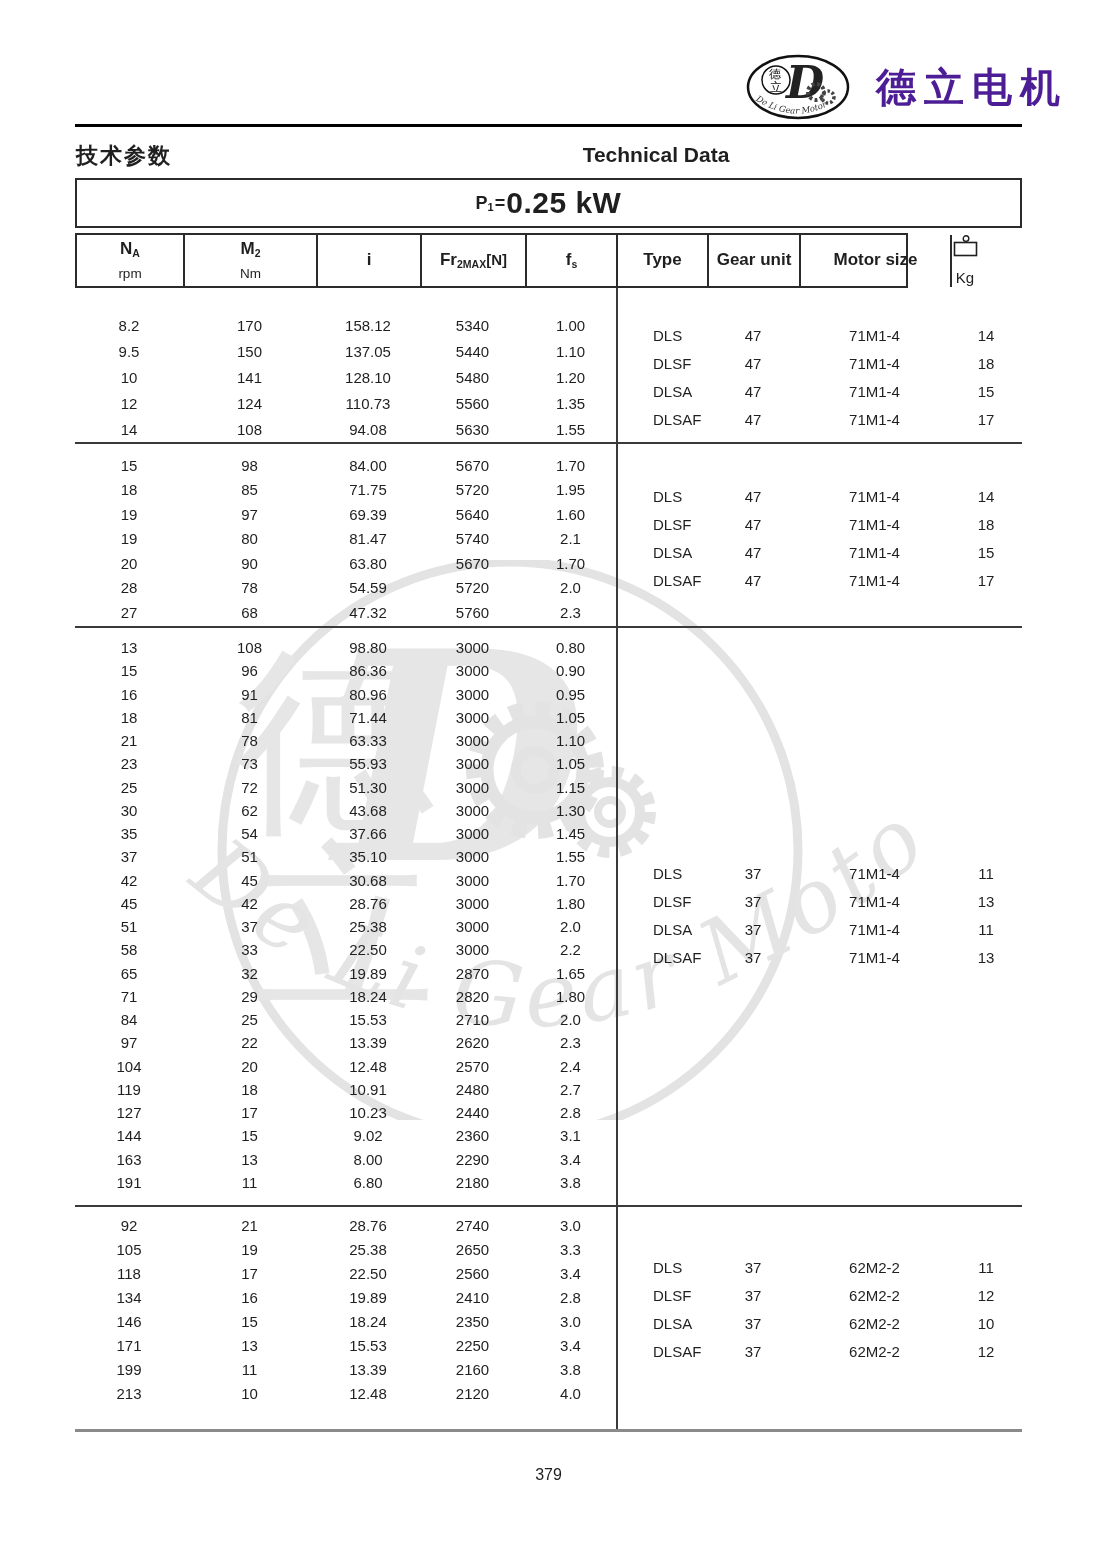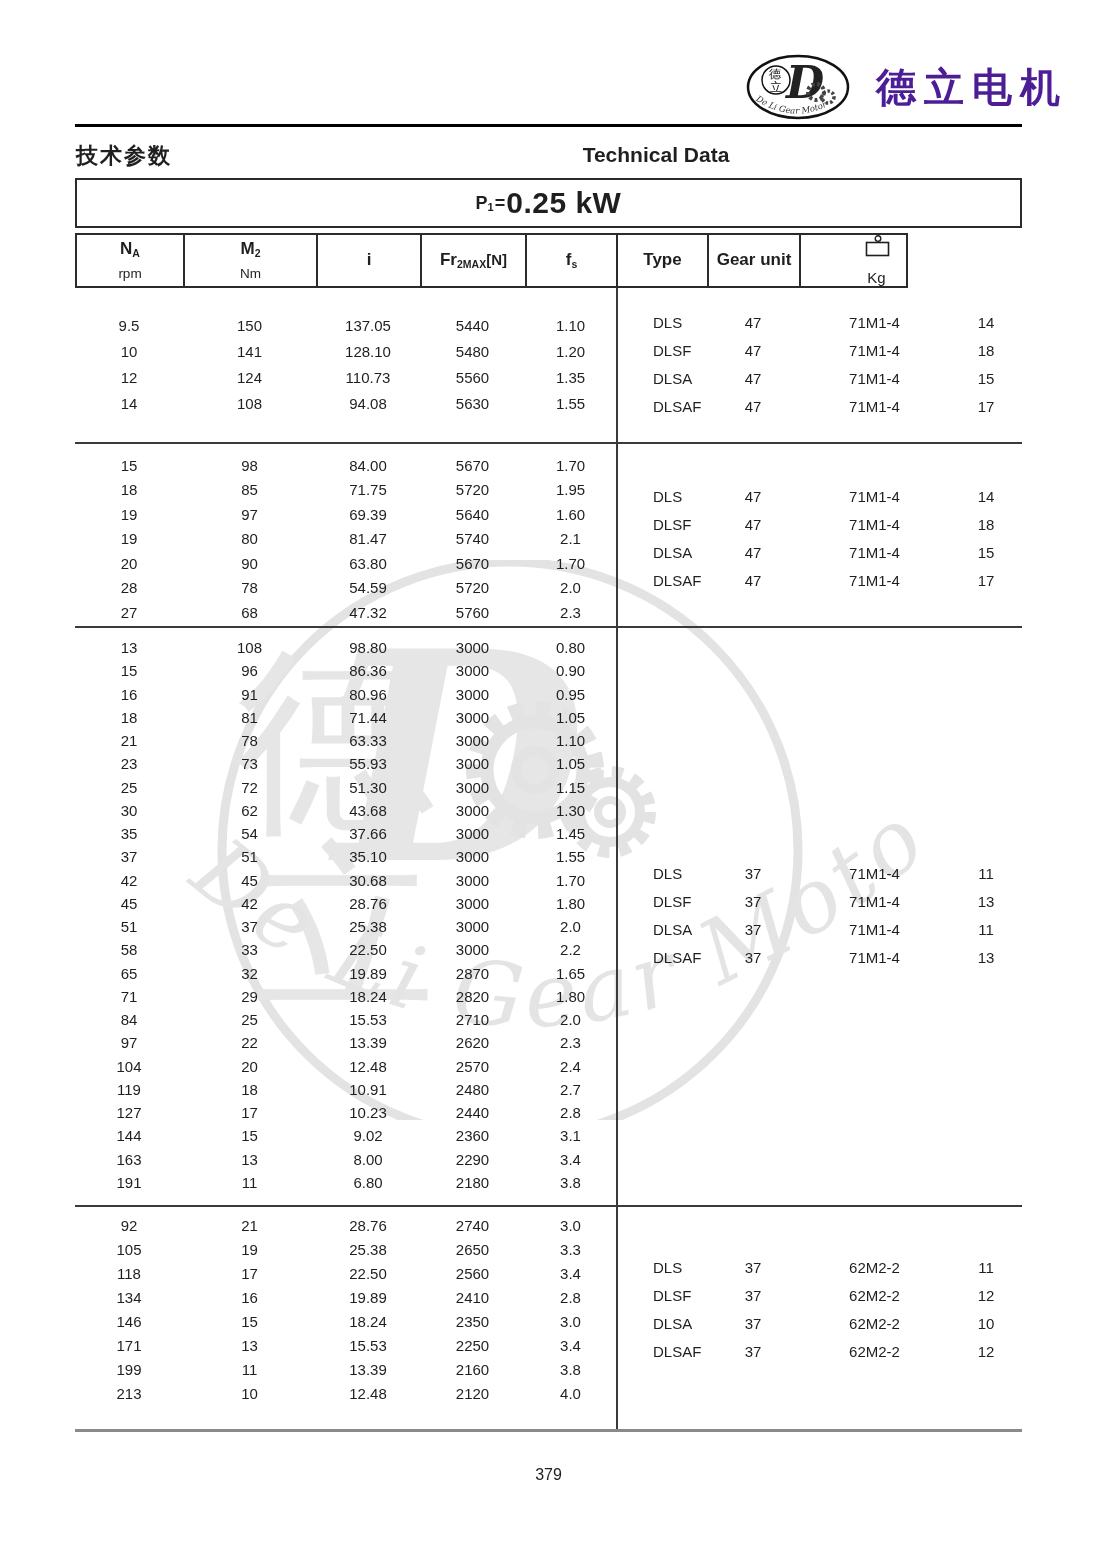--- a/index.html
+++ b/index.html
@@ -162,35 +162,45 @@
       </div>
       <div class="hcell">
         <div><span class="h-main">f</span><span class="h-sub">s</span></div>
       </div>
       <div class="hcell">
         <span class="h-main">Type</span>
       </div>
       <div class="hcell">
         <span class="h-main">Gear unit</span>
       </div>
+      <div class="hcell">
+        <span class="h-main">Motor size</span>
+      </div>
       <div class="hcell kg-cell">
         <svg class="kg-icon" width="26" height="22" viewBox="0 0 26 22">
           <circle cx="14" cy="3.6" r="2.8" fill="none" stroke="#1f1f1f" stroke-width="1.4"></circle>
           <rect x="2.5" y="7.5" width="22" height="13" fill="none" stroke="#1f1f1f" stroke-width="1.6"></rect>
         </svg>
         <div class="h-unit">Kg</div>
       </div>
     </div>
 
     <div class="data-area">
       <div class="vline"></div>
 
       <div class="block" data-block="0">
         <div class="rows-left">
             <div class="row">
+              <div class="cell">8.2</div>
+              <div class="cell">170</div>
+              <div class="cell">158.12</div>
+              <div class="cell">5340</div>
+              <div class="cell">1.00</div>
+            </div>
+            <div class="row">
               <div class="cell">9.5</div>
               <div class="cell">150</div>
               <div class="cell">137.05</div>
               <div class="cell">5440</div>
               <div class="cell">1.10</div>
             </div>
             <div class="row">
               <div class="cell">10</div>
               <div class="cell">141</div>
               <div class="cell">128.10</div>

